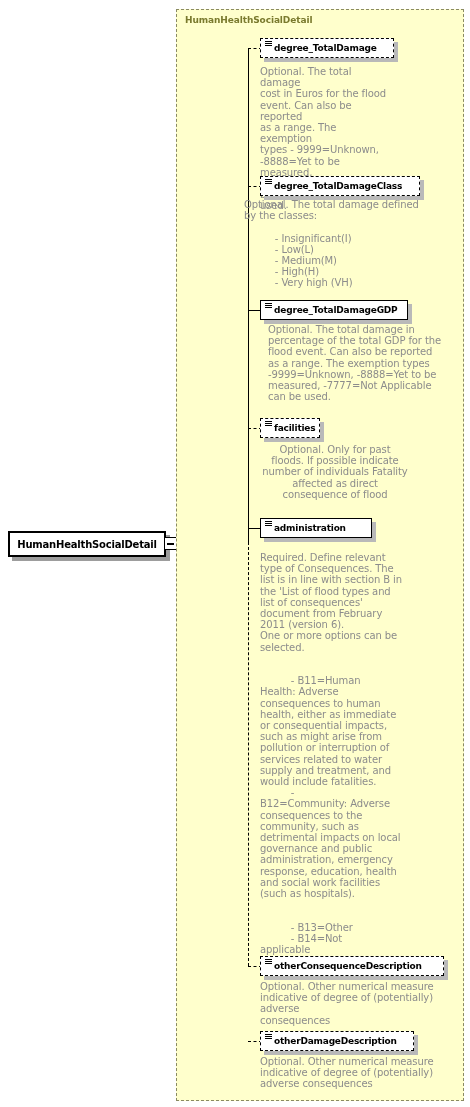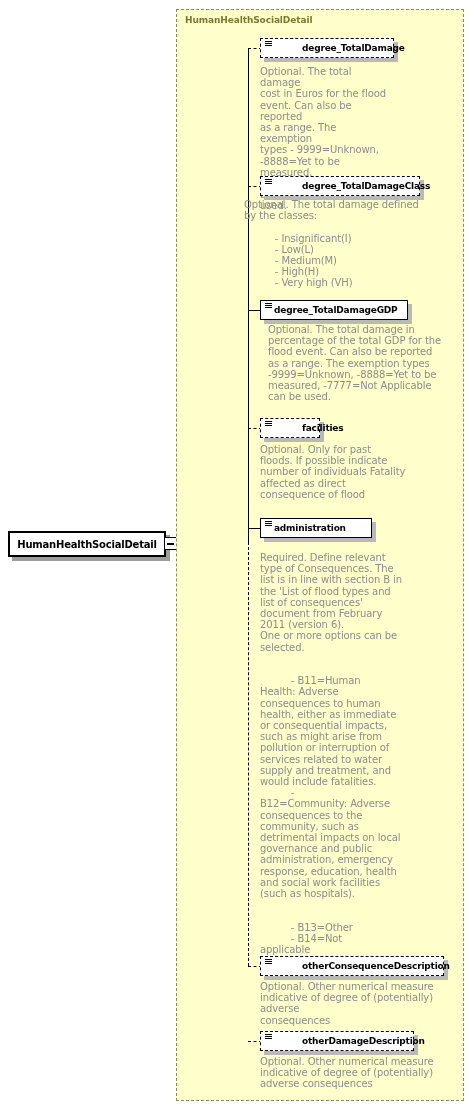--- a/index.html
+++ b/index.html
@@ -139,21 +139,21 @@
     position: absolute; left: 4px; top: 4px;
     width: 100%; height: 20px; background: #b9b9b9;
   }
   .node .nface {
     position: absolute; left: 0; top: 0;
     width: 100%; height: 20px;
     background: #ffffff;
     display: flex; align-items: center;
   }
   .node.req .nface { border: 1.5px solid #000; }
-  .node.opt .nface { border: 1.5px dashed #000; padding-left: 28px; }
+  .node.opt .nface { border: 1.5px dashed #000; }
   .node .nlabel {
     font-size: 9px; font-weight: bold; color: #000;
     padding-left: 13px; letter-spacing: -0.2px;
     white-space: nowrap;
   }
   
   .node .eq {
     position: absolute; left: 4px; top: 2px;
     width: 7px; height: 6px;
   }
@@ -282,21 +282,21 @@
   <div class="nshadow"></div>
   <div class="nface">
     <div class="eq">
         <i></i>
         <i></i>
         <i></i>
       </div>
     <div class="nlabel">facilities</div>
   </div>
 </div>
-<div class="doc" style="left:260px; top:444px; width:150px;">Optional. Only for past
+<div class="doc" style="left:260px; top:444px; width:150px;text-align:center;">Optional. Only for past
 floods. If possible indicate
 number of individuals Fatality
 affected as direct
 consequence of flood</div>
 
 <div class="node req" style="left:260px; top:518px; width:112px;">
   <div class="nshadow"></div>
   <div class="nface">
     <div class="eq">
         <i></i>

